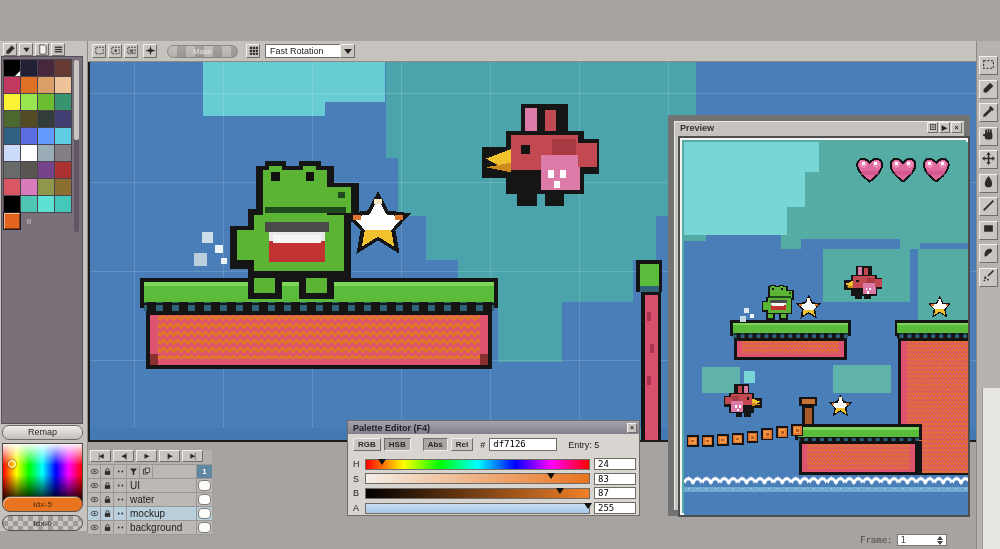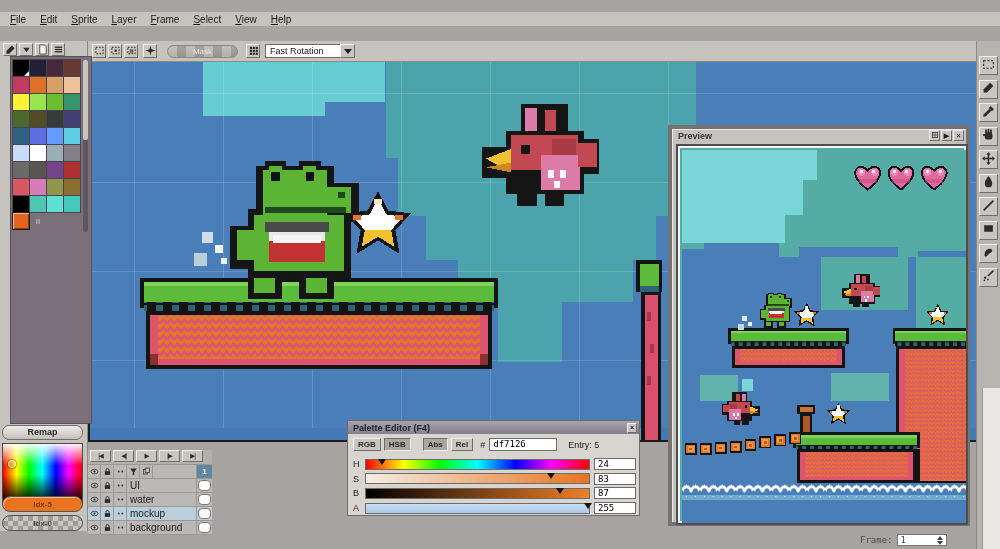--- a/index.html
+++ b/index.html
@@ -32,31 +32,31 @@
             color:#e9e6e3;font-size:8px;text-align:center;line-height:12px;box-sizing:border-box;}
   .rot-field{position:absolute;left:265px;top:3px;width:76px;height:14px;background:#fff;border:1px solid #716d69;
              font-size:9px;line-height:12px;padding-left:4px;box-sizing:border-box;color:#222;}
   .rot-arrow{position:absolute;left:340px;top:3px;width:15px;height:14px;}
   .tri-down{width:0;height:0;border-left:4px solid transparent;border-right:4px solid transparent;border-top:5px solid #222;}
   
   .left-panel{position:absolute;left:0;top:41px;width:88px;height:490px;background:#c6c2be;z-index:2;
               border-right:1px solid #8d8984;box-sizing:border-box;}
   .pal-btns{position:absolute;left:3px;top:2px;display:flex;gap:2px;}
   .pal-btn{width:14px;height:13px;}
-  .palette-well{position:absolute;left:10px;top:15px;width:82px;height:368px;background:#7a707a;
+  .palette-well{position:absolute;left:1px;top:15px;width:82px;height:368px;background:#7a707a;
                 border:1px solid #57505a;box-sizing:border-box;}
   #swatch-grid{position:absolute;left:2px;top:3px;display:grid;grid-template-columns:repeat(4,16px);gap:1px;}
   .swatch{width:16px;height:16px;position:relative;box-shadow:0 0 0 1px #4a444e;}
   .swatch.raised{box-shadow:0 0 0 1px #211d24, inset 1px 1px 0 rgba(255,255,255,.55), inset -1px -1px 0 rgba(0,0,0,.45);}
   .sw-corner{position:absolute;right:0;bottom:0;width:0;height:0;border-left:5px solid transparent;border-bottom:5px solid #fff;}
   .sw-marker{width:16px;height:16px;color:#d6d0d6;font-size:8px;display:flex;align-items:center;justify-content:center;}
   .pal-scroll{position:absolute;right:3px;top:3px;width:5px;height:172px;background:#5e5660;border-radius:2px;}
   .pal-thumb{position:absolute;left:0;top:0;width:5px;height:80px;background:#c9c5c1;border-radius:2px;}
   .remap-btn{position:absolute;left:2px;top:384px;width:81px;height:15px;border-radius:7px;border:1px solid #6f6b67;
-             background:linear-gradient(#efedeb,#c3bfbb);font-size:9px;color:#2c2a28;text-align:center;line-height:13px;box-sizing:border-box;font-weight:bold;}
+             background:linear-gradient(#efedeb,#c3bfbb);font-size:9px;color:#2c2a28;text-align:center;line-height:13px;box-sizing:border-box;}
   .spectrum{position:absolute;left:2px;top:402px;width:81px;height:61px;border:1px solid #4e4a46;box-sizing:border-box;
             background:linear-gradient(to bottom,rgba(255,255,255,.95),rgba(255,255,255,0) 36%),
                        linear-gradient(to bottom,rgba(0,0,0,0) 52%,#000 100%),
                        linear-gradient(to right,#f00,#ff0 17%,#0f0 33%,#0ff 50%,#00f 67%,#f0f 83%,#f00);}
   .spec-dot{position:absolute;left:5px;top:16px;width:6px;height:6px;border:1.5px solid #fff;border-radius:50%;box-shadow:0 0 2px #000;}
   .fg-btn,.bg-btn{position:absolute;left:2px;width:81px;height:16px;border-radius:8px;font-size:8px;font-weight:bold;
                   text-align:center;line-height:15px;box-sizing:border-box;border:1px solid #55514d;}
   .fg-btn{top:455px;background:#e8741f;color:#7e3c0c;box-shadow:inset 1px 1px 0 rgba(255,255,255,.5);}
   .bg-btn{top:474px;color:#4b4843;
           background-image:linear-gradient(45deg,#9e9a96 25%,transparent 25%,transparent 75%,#9e9a96 75%),
@@ -92,22 +92,22 @@
              font-family:"DejaVu Sans Mono",monospace;font-size:9px;color:#4e4a46;}
   .frame-field{position:absolute;left:860px;top:534px;display:flex;align-items:center;gap:4px;z-index:4;
                font-family:"DejaVu Sans Mono",monospace;font-size:9px;color:#4e4a46;}
   .frame-box{width:50px;height:12px;background:#fff;border:1px solid #777;box-sizing:border-box;
              font-size:9px;line-height:10px;padding-left:3px;}
   .stepper{display:flex;flex-direction:column;gap:1px;margin-left:-14px;}
   .stepper span{width:0;height:0;border-left:3px solid transparent;border-right:3px solid transparent;}
   .st-up{border-bottom:4px solid #444;}
   .st-dn{border-top:4px solid #444;}
   
-  .preview-win{position:absolute;left:668px;top:125px;width:302px;height:401px;background:#c6c2be;
-               border:4px solid #737373;box-shadow:inset 1px 1px 0 #eceae8;box-sizing:border-box;z-index:5;}
+  .preview-win{position:absolute;left:668px;top:115px;width:302px;height:401px;background:#c6c2be;
+               border:6px solid #737373;box-shadow:inset 1px 1px 0 #eceae8;box-sizing:border-box;z-index:5;}
   .pv-title{height:13px;display:flex;align-items:center;padding:0 2px 0 6px;font-size:9px;font-weight:bold;color:#38363?;color:#383634;}
   .pv-btns{margin-left:auto;display:flex;gap:1px;}
   .pv-btn{width:11px;height:11px;font-size:7px;line-height:9px;color:#222;}
   .pv-btn svg{width:8px;height:8px;}
   .pv-content{position:absolute;left:4px;top:15px;width:292px;height:381px;border:2px solid #4e4e4e;
               box-shadow:inset 0 0 0 2px #f6f5f3;box-sizing:border-box;background:#54aca4;overflow:hidden;}
   .pv-content svg{position:absolute;left:4px;top:4px;}
   
   .palette-editor{position:absolute;left:347px;top:420px;width:293px;height:96px;background:#d8d4cf;
                   border:1px solid #6f6b67;box-sizing:border-box;z-index:6;}
@@ -152,30 +152,20 @@
   .wm-box{position:absolute;right:6px;bottom:24px;width:20px;height:20px;background:#f5f5f3;border:1px solid #888;
           border-radius:3px;display:flex;align-items:center;justify-content:center;}
   .wm-box-inner{width:10px;height:8px;border:2px solid #222;}
 </style>
 </head>
 <body>
 
 <div class="app">
 
 
-  <div class="menubar" id="menubar">
-      <span class="menu-item"><u>F</u>ile</span>
-      <span class="menu-item"><u>E</u>dit</span>
-      <span class="menu-item"><u>S</u>prite</span>
-      <span class="menu-item"><u>L</u>ayer</span>
-      <span class="menu-item"><u>F</u>rame</span>
-      <span class="menu-item"><u>S</u>elect</span>
-      <span class="menu-item"><u>V</u>iew</span>
-      <span class="menu-item"><u>H</u>elp</span>
-    </div>
 
 
   <div class="contextbar">
     <div class="cbtn btn3d" style="left:92px">
         <span><svg viewBox="0 0 12 12">
             <rect x="2" y="2.5" width="8" height="7" fill="none" stroke="#2e2c2a" stroke-dasharray="2 1.4"></rect>
           </svg></span>
       </div>
     <div class="cbtn btn3d" style="left:108px">
         <span><svg viewBox="0 0 12 12">

